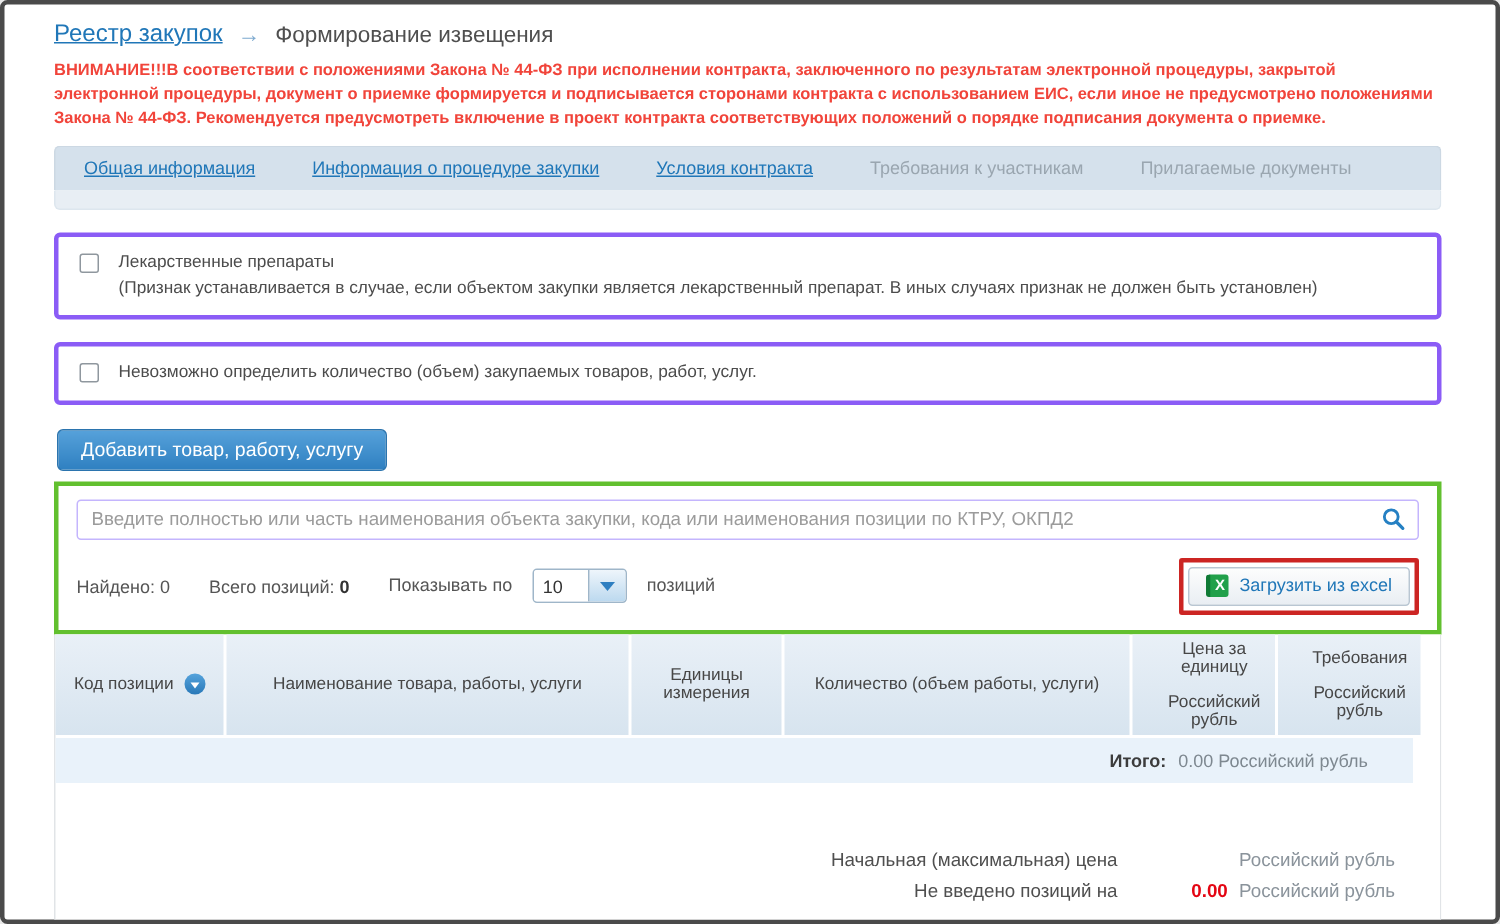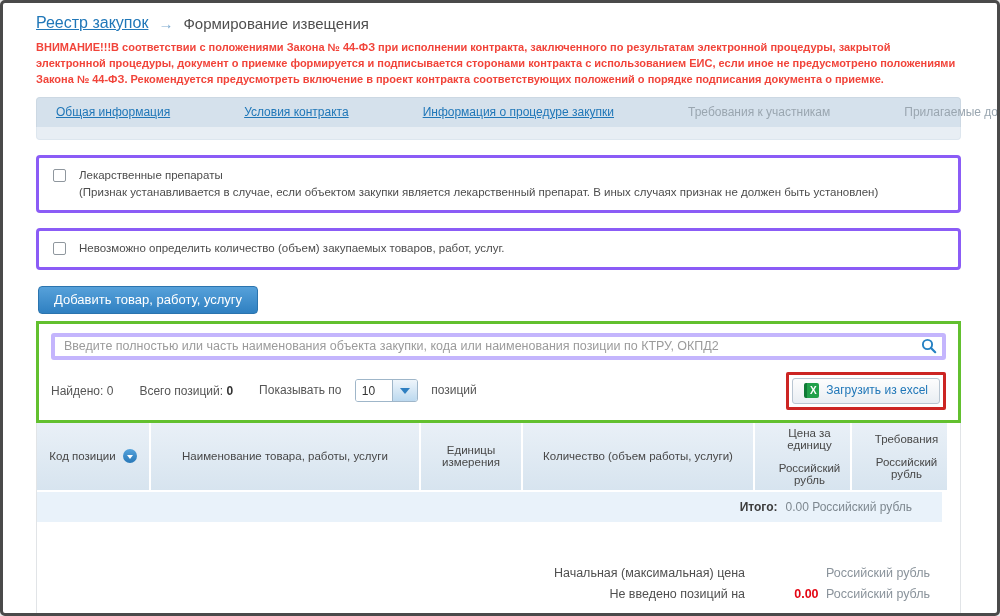--- a/index.html
+++ b/index.html
@@ -20,21 +20,21 @@
   .breadcrumb { display: flex; align-items: center; gap: 10px; margin-bottom: 8px; }
   .crumb-link { color: #2077b8; font-size: 16px; text-decoration: underline; cursor: pointer; }
   .crumb-arrow { color: #7fabd0; font-size: 15px; }
   .crumb-current { color: #4f4f4f; font-size: 15px; }
 
   
   .warning { color: #f1443a; font-size: 11px; font-weight: bold; line-height: 1.45; margin-bottom: 9px; }
 
   
   .tabbar { border: 1px solid #ccd8e3; border-bottom: none; border-radius: 4px 4px 0 0;
-            background: #d5e1ec; display: flex; height: 30px; gap: 36px; }
+            background: #d5e1ec; display: flex; height: 30px; }
   .tab { display: flex; align-items: center; padding: 0 19px; font-size: 12px; white-space: nowrap; }
   .tab.link { color: #2077b8; text-decoration: underline; cursor: pointer; }
   .tab.active { background: #ffffff; color: #3d3d3d; border-radius: 3px 3px 0 0; }
   .tab.disabled { color: #9aa6b0; }
   .tabstrip { height: 13px; background: #e8eef4; border: 1px solid #dde6ee; border-top: none;
               border-radius: 0 0 4px 4px; }
 
   
   .cb-panel { background: #fff; border: 3px solid #8b5cf6; border-radius: 4px;
               margin-top: 15px; padding: 9px 14px; display: flex; gap: 13px; min-height: 42px; align-items: flex-start;}
@@ -45,21 +45,21 @@
 
   
   .add-btn { margin: 16px 0 7px 2px; display: inline-block;
              background: linear-gradient(#56a1da, #2f80c1);
              border: 1px solid #2b74ae; border-radius: 4px;
              color: #fff; font-size: 13px; padding: 5px 15px 6px; cursor: pointer; }
 
   
   .green-box { border: 3px solid #62c02f; padding: 9px 12px 10px; }
   .search-wrap { position: relative; }
-  .search-input { width: 100%; height: 27px; border: 4px solid #c4b5fd; border-radius: 3px;
+  .search-input { width: 100%; height: 27px; border: 1px solid #c4b5fd; border-radius: 3px;
                   font-size: 12.5px; color: #555; padding: 0 34px 0 9px;
                   font-family: "Liberation Sans", "DejaVu Sans", sans-serif; }
   .search-input::placeholder { color: #9b9b9b; }
   .search-icon { position: absolute; right: 9px; top: 5px; cursor: pointer; }
 
   .controls { display: flex; align-items: center; margin-top: 12px; font-size: 12px; color: #555; }
   .ctl-item { margin-right: 26px; white-space: nowrap; }
   .ctl-bold { font-weight: bold; color: #333; }
   .pagesize { display: inline-flex; vertical-align: middle; margin: 0 10px;
               border: 1px solid #9fb6c9; border-radius: 3px; overflow: hidden;
@@ -123,22 +123,22 @@
     <div class="breadcrumb">
       <a class="crumb-link">Реестр закупок</a>
       <span class="crumb-arrow">→</span>
       <span class="crumb-current">Формирование извещения</span>
     </div>
 
     <div class="warning">ВНИМАНИЕ!!!В соответствии с положениями Закона № 44-ФЗ при исполнении контракта, заключенного по результатам электронной процедуры, закрытой электронной процедуры, документ о приемке формируется и подписывается сторонами контракта с использованием ЕИС, если иное не предусмотрено положениями Закона № 44-ФЗ. Рекомендуется предусмотреть включение в проект контракта соответствующих положений о порядке подписания документа о приемке.</div>
 
     <div class="tabbar">
       <div class="tab link">Общая информация</div>
+      <div class="tab link">Информация о процедуре закупки</div>
       <div class="tab link">Условия контракта</div>
-      <div class="tab link">Информация о процедуре закупки</div>
       <div class="tab disabled">Требования к участникам</div>
       <div class="tab disabled">Прилагаемые документы</div>
     </div>
     <div class="tabstrip"></div>
 
     <div class="cb-panel">
       <div class="checkbox"></div>
       <div class="cb-text">
         <div>Лекарственные препараты</div>
         <div>(Признак устанавливается в случае, если объектом закупки является лекарственный препарат. В иных случаях признак не должен быть установлен)</div>

